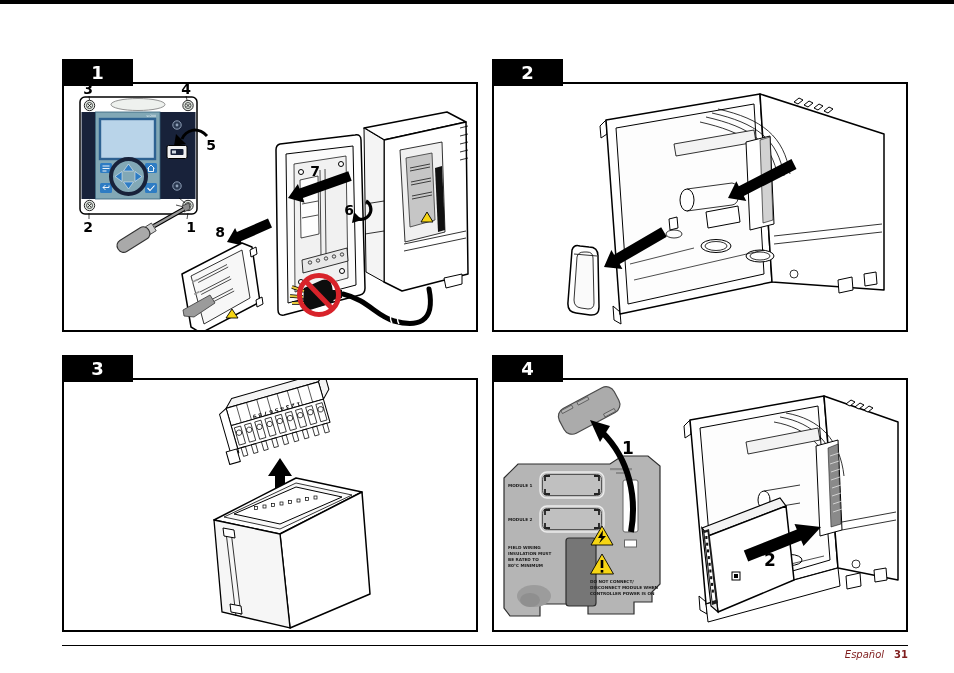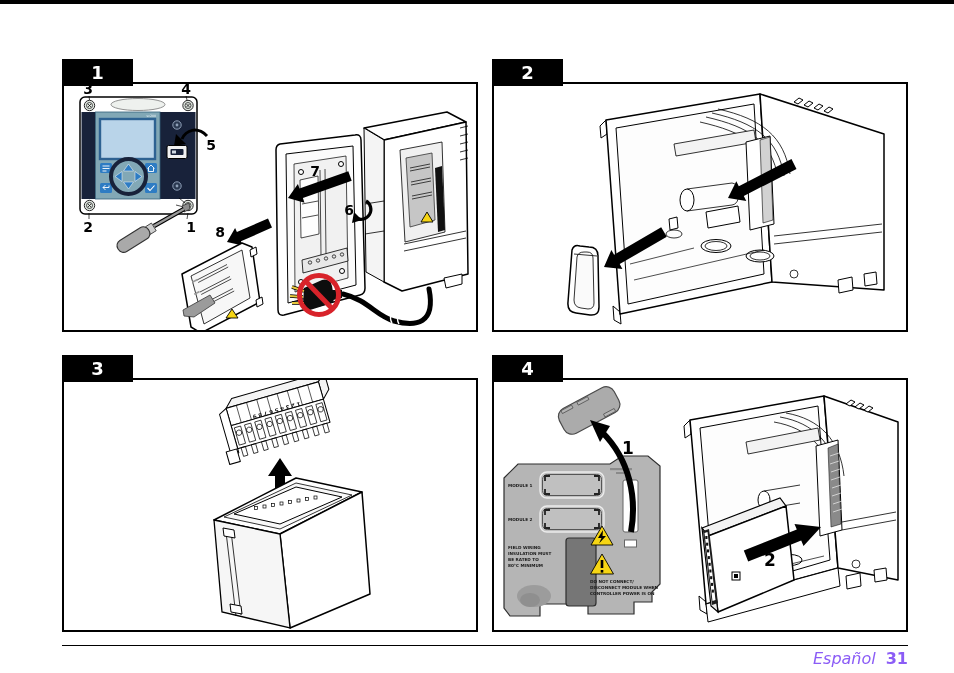--- a/index.html
+++ b/index.html
@@ -10,21 +10,21 @@
   #panel1{left:62px;top:82px;width:416px;height:250px;}
   #panel2{left:492px;top:82px;width:416px;height:250px;}
   #panel3{left:62px;top:378px;width:416px;height:254px;}
   #panel4{left:492px;top:378px;width:416px;height:254px;}
   .badge{position:absolute;top:-25px;left:-2px;width:71px;height:27px;background:#000;color:#fff;
          display:flex;align-items:center;justify-content:center;
          font:bold 18px "DejaVu Sans",sans-serif;}
   .panel svg{display:block;width:100%;height:100%;}
   .footer-rule{position:absolute;left:62px;top:645px;width:846px;border-top:1.5px solid #000;}
   .footer-text{position:absolute;left:62px;top:649px;width:846px;text-align:right;
-               font-size:16px;color:#8b5cf6;}
+               font-size:10px;color:#7f1d1d;}
   .footer-text .it{font-style:italic;}
   .footer-text .pg{font-weight:bold;margin-left:10px;}
 
   
   .o{fill:#fff;stroke:#000;stroke-width:1.5;stroke-linejoin:round;}
   .o1{fill:#fff;stroke:#000;stroke-width:1;stroke-linejoin:round;}
   .of{fill:#f4f4f4;stroke:#000;stroke-width:1;stroke-linejoin:round;}
   .th{fill:none;stroke:#000;stroke-width:0.7;}
   .th8{fill:none;stroke:#000;stroke-width:0.8;}
   .blk{fill:#000;stroke:none;}

